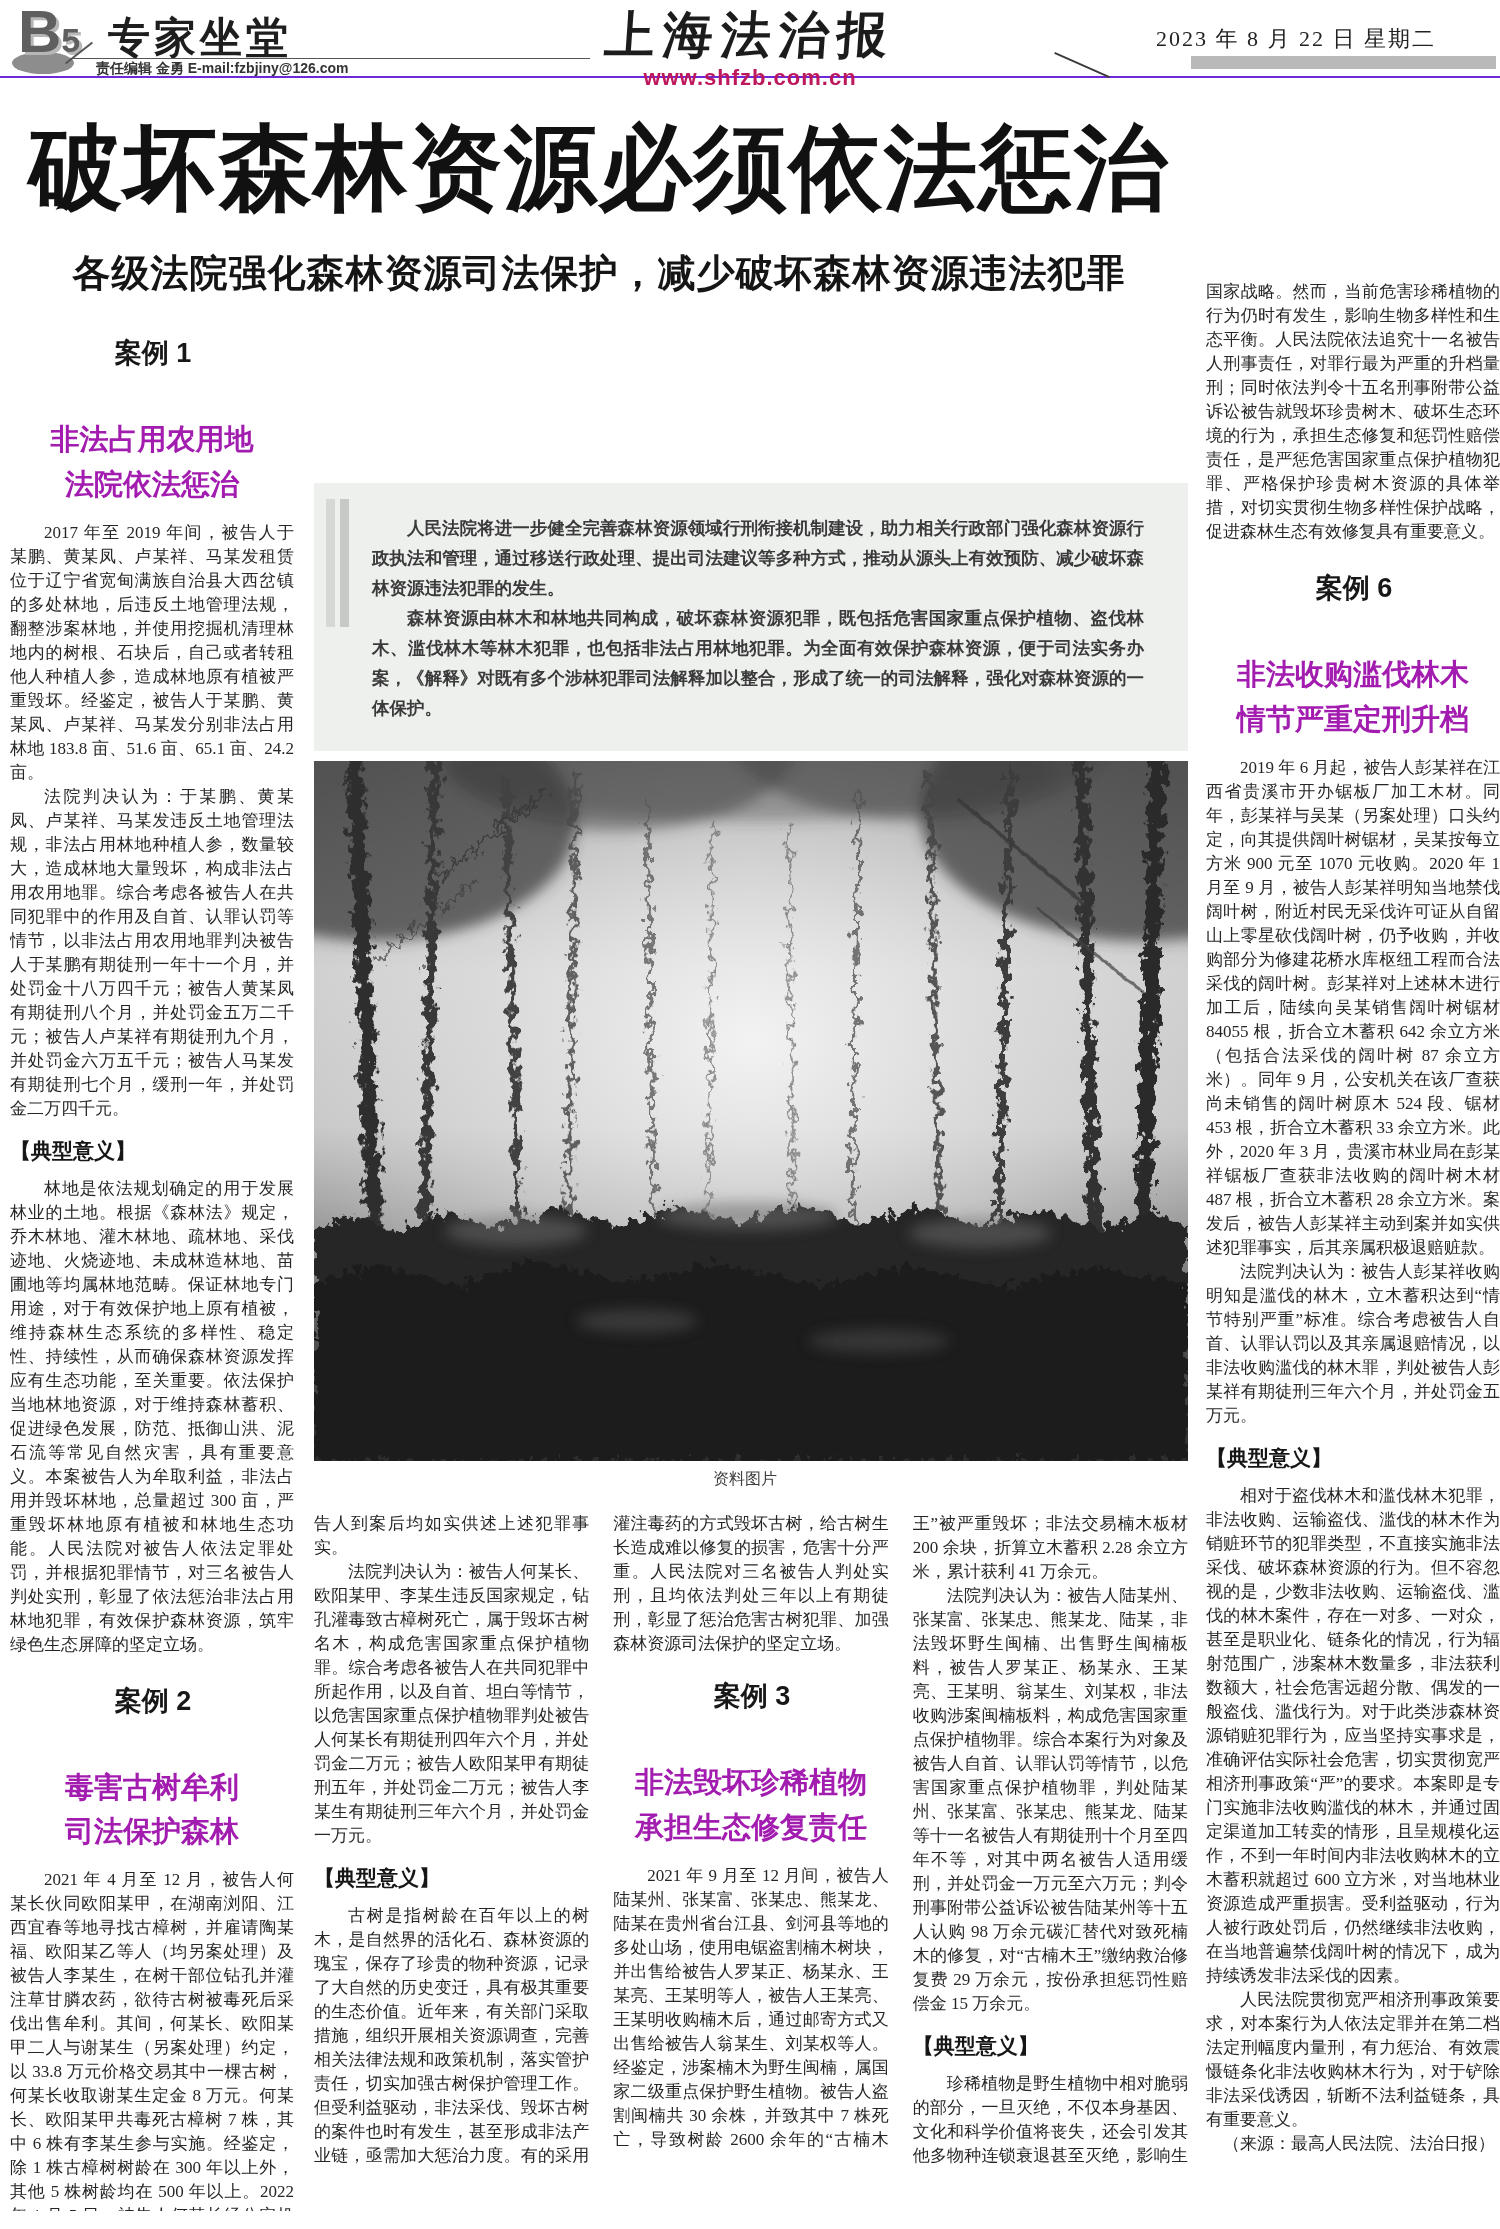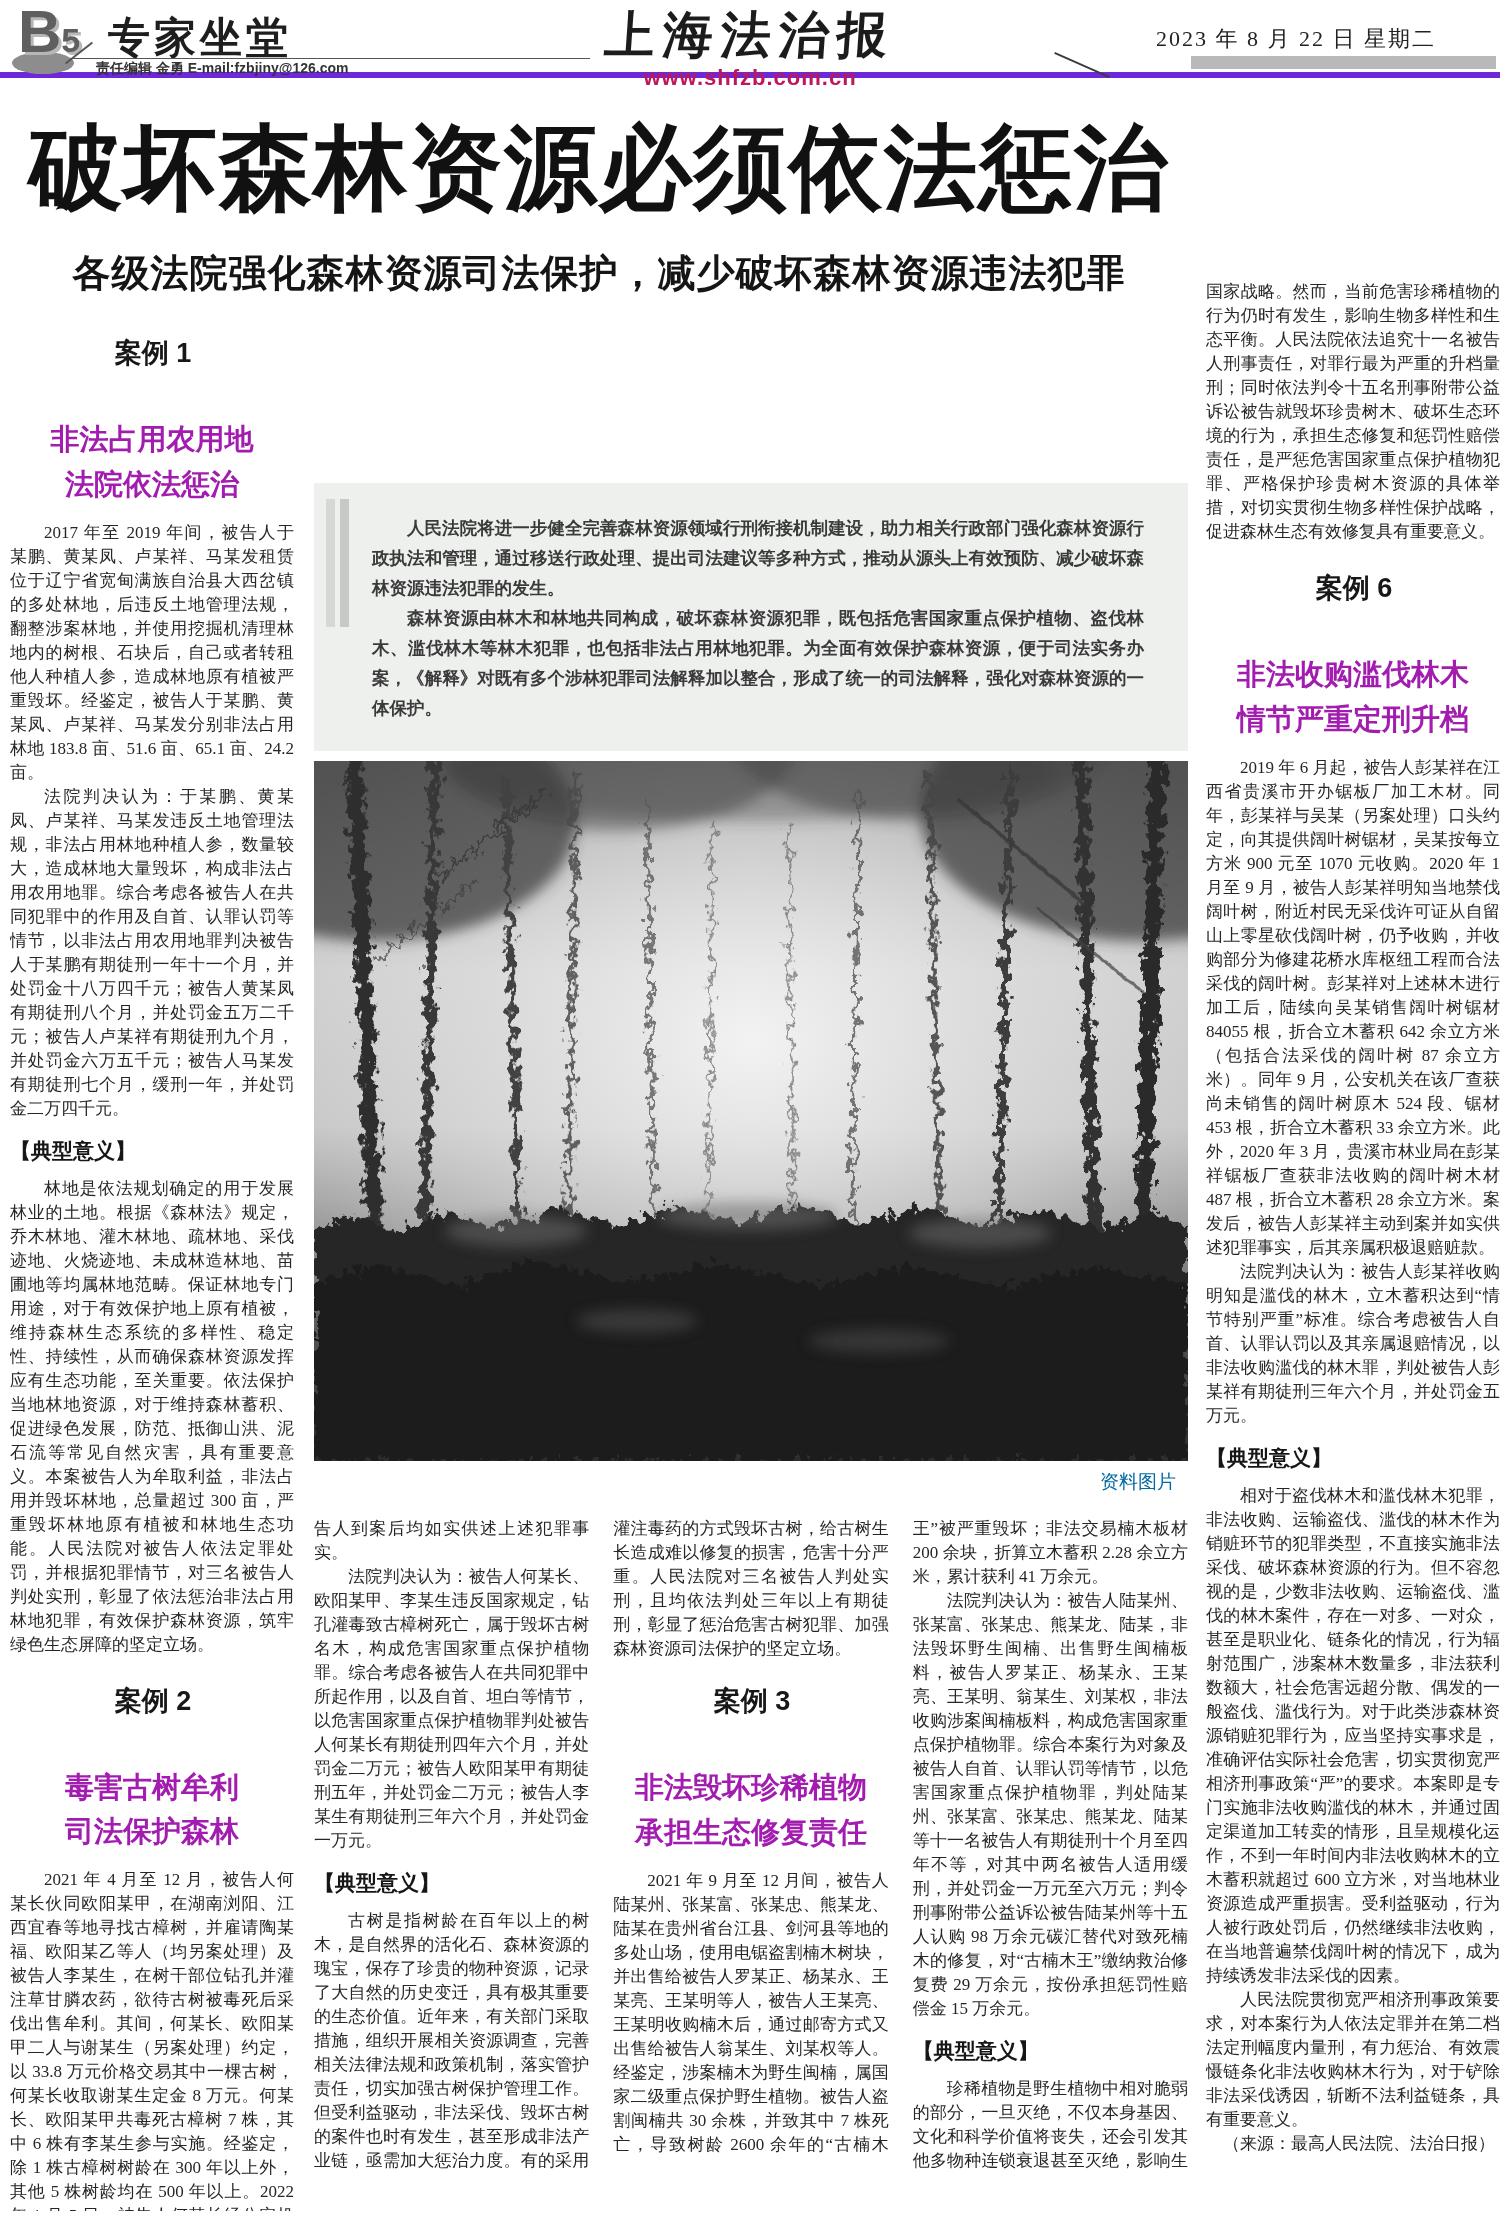--- a/index.html
+++ b/index.html
@@ -3,21 +3,21 @@
 <meta charset="utf-8">
 <style>
   * { margin:0; padding:0; box-sizing:border-box; }
   html,body { background:#e8e8e8; }
   .page {
     width:1500px; height:2229px; margin:0 auto; background:#ffffff;
     overflow:hidden; position:relative; color:#262626;
     font-family:"Liberation Serif", serif;
   }
   
-  .masthead-bar { height:78px; position:relative; border-bottom:6px solid #6d28d9; }
+  .masthead-bar { height:78px; position:relative; border-bottom:2px solid #6d28d9; }
   .badge-wrap { position:absolute; left:12px; top:2px; width:92px; height:74px; }
   .badge-ellipse { position:absolute; left:0; top:50px; width:62px; height:22px;
     background:#8d8d8d; border-radius:50%; }
   .badge-text { position:absolute; left:6px; top:0; font-family:"Liberation Sans",sans-serif;
     font-weight:900; color:#5f5f5f; text-shadow:3px 3px 0 #b7b7b7; }
   .badge-b { font-size:60px; line-height:1; }
   .badge-5 { font-size:34px; }
   .section-title { position:absolute; left:108px; top:10px; font-family:"Liberation Sans",sans-serif;
     font-weight:900; font-size:42px; letter-spacing:4px; color:#1e1e1e; }
   .editor-rule { position:absolute; left:70px; top:58px; width:520px; border-top:1.5px solid #555; }
@@ -61,21 +61,21 @@
   .intro-box { margin-top:150px; background:#eef0ee; position:relative;
     padding:30px 44px 28px 58px; }
   .intro-bar { position:absolute; top:16px; width:9px; height:128px; }
   .intro-bar.b1 { left:12px; background:#d6d8d6; }
   .intro-bar.b2 { left:26px; background:#c7c9c7; }
   .intro-box p { font-family:"Liberation Sans",sans-serif; font-weight:700; font-size:17.5px;
     line-height:30px; text-align:justify; text-indent:2em; color:#3a3a3a; }
   
   .photo { margin-top:10px; height:700px; position:relative; overflow:hidden; background:#bdbdbd; }
   .photo svg { display:block; width:100%; height:100%; }
-  .caption-row { text-align:right; padding:8px 12px 0 0; font-size:19px; color:#0369a1; }
+  .caption-row { text-align:center; padding:8px 12px 0 0; font-size:16px; color:#404040; }
   
   .three-cols { margin-top:22px; height:660px; overflow:hidden;
     column-count:3; column-gap:24px; }
   .three-cols .case-label { margin-top:22px; }
   
   .source-line { font-size:17px; line-height:24px; text-indent:1em; color:#262626; }
 </style>
 </head>
 <body>
 

